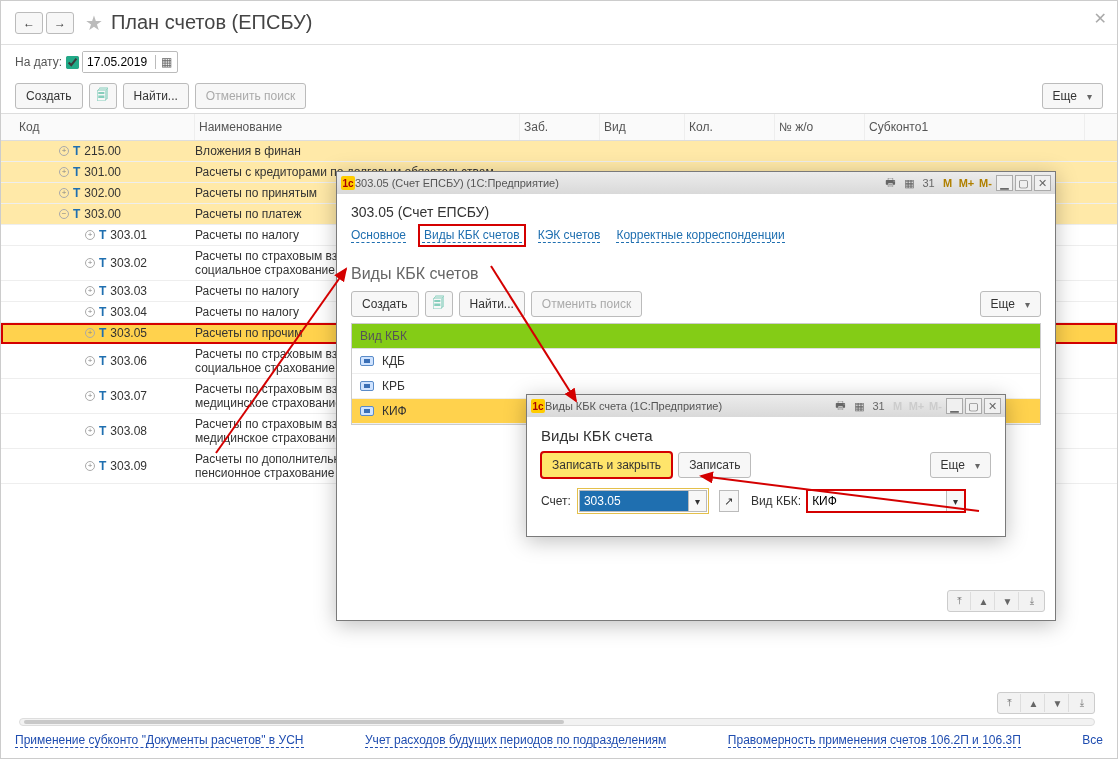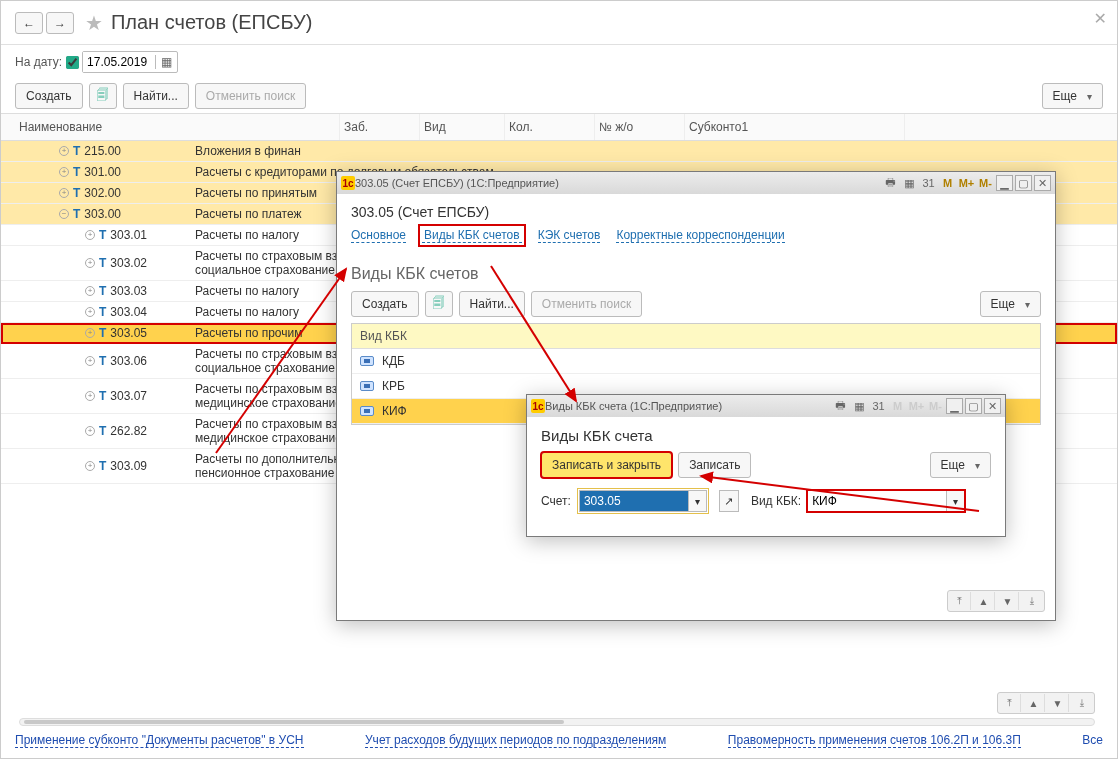--- a/index.html
+++ b/index.html
@@ -64,21 +64,21 @@
 .win-tools .m{color:#b08000;font-weight:bold}
 .win-tools .winbtn{border:1px solid #aaa;background:#f0f0f0}
 .win-body{padding:10px 14px}
 .win-h1{font-size:14px;color:#333;margin-bottom:8px}
 .tabs{display:flex;gap:16px;margin-bottom:22px;font-size:12px}
 .tabs a{color:#1f6fb0;text-decoration:none;border-bottom:1px dashed #1f6fb0}
 .tabs a.active-red{outline:2px solid #d40000;outline-offset:2px;padding:0 2px}
 .sub-h{font-size:16px;color:#666;margin-bottom:8px}
 
 .w1-table{border:1px solid #ccc;margin-top:6px}
-.w1-table .hdr{background:#fef9c3;padding:5px 8px;border-bottom:1px solid #ddd;color:#555}
+.w1-table .hdr{background:#84cc16;padding:5px 8px;border-bottom:1px solid #ddd;color:#555}
 .w1-row{display:flex;align-items:center;gap:8px;padding:5px 8px;border-bottom:1px solid #eee}
 .w1-row.sel{background:#ffd24d}
 .dot-ico{width:14px;height:10px;background:#cfe3ff;border:1px solid #5a8bc8;border-radius:2px;position:relative}
 .dot-ico::after{content:"";position:absolute;left:3px;top:2px;width:6px;height:4px;background:#3a6fb6}
 
 .win-nav{position:absolute;right:10px;bottom:8px;display:flex;gap:2px;background:#f2f2f2;border:1px solid #ccc;border-radius:3px;padding:1px}
 .win-nav span{width:22px;height:18px;display:inline-flex;align-items:center;justify-content:center;color:#666;font-size:10px;border-right:1px solid #ddd}
 .win-nav span:last-child{border:0}
 
 .win2{left:525px;top:393px;width:480px;height:143px}
@@ -126,20 +126,21 @@
     <span class="btn icon-only">
         <span style="color:#2a8">🗐</span>
       </span>
     <span class="btn">Найти...</span>
     <span class="btn disabled">Отменить поиск</span>
     <span class="spacer"></span>
     <span class="btn dd">Еще</span>
   </div>
 
   <div class="tbl-header">
+    <div class="c-code">Код</div>
     <div class="c-name">Наименование</div>
     <div class="c-zab">Заб.</div>
     <div class="c-vid">Вид</div>
     <div class="c-kol">Кол.</div>
     <div class="c-jo">№ ж/о</div>
     <div class="c-sub">Субконто1</div>
   </div>
 
   <div class="rows" id="rows">
       <div class="row lvl0 active">
@@ -282,21 +283,21 @@
         <div class="c-zab"></div>
         <div class="c-vid"></div>
         <div class="c-kol"></div>
         <div class="c-jo"></div>
         <div class="c-sub"></div>
       </div>
       <div class="row lvl1">
         <div class="c-code">
           <span class="tree-btn">+</span>
           <span class="T-tag">Т</span>
-          <span>262.82</span>
+          <span>303.08</span>
         </div>
         <div class="c-name">Расчеты по страховым взносам на обязательное медицинское страхование в территориальный ФОМС</div>
         <div class="c-zab"></div>
         <div class="c-vid"></div>
         <div class="c-kol"></div>
         <div class="c-jo"></div>
         <div class="c-sub"></div>
       </div>
       <div class="row lvl1">
         <div class="c-code">

